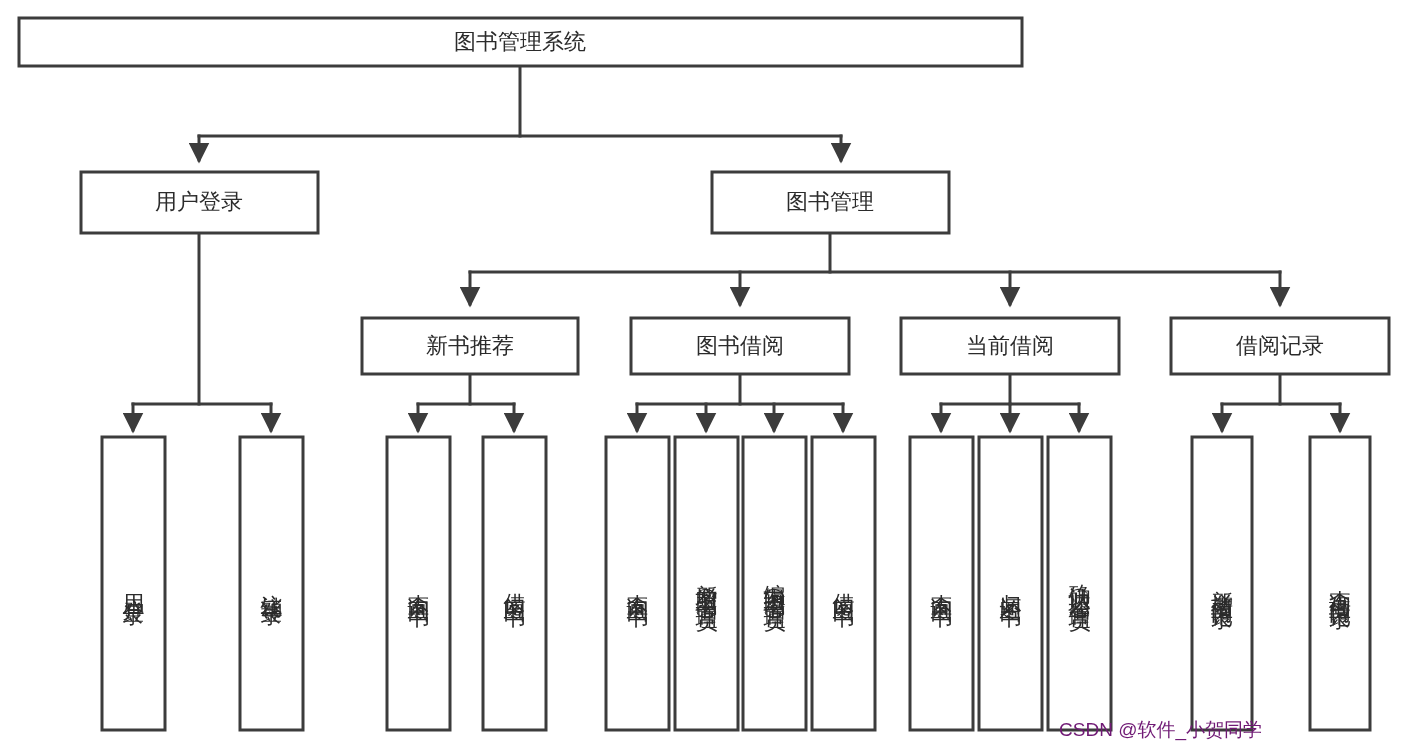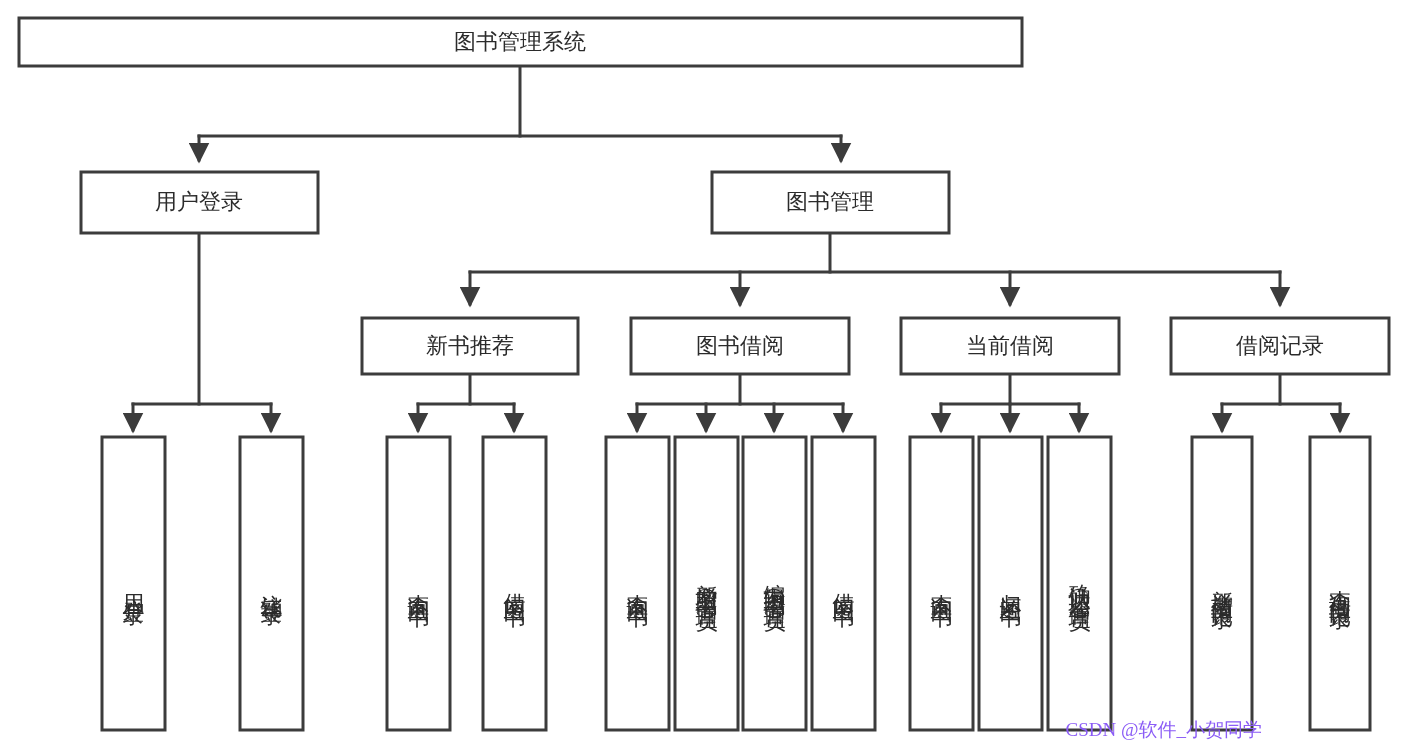--- a/index.html
+++ b/index.html
@@ -58,23 +58,23 @@
     color: #2b2b2b;
     letter-spacing: 4px;
     white-space: nowrap;
     text-align: center;
     pointer-events: none;
   }
   .watermark {
     position: absolute;
     right: 8px;
     bottom: 4px;
-    font-family: Liberation Serif, serif;
+    font-family: Liberation Sans, sans-serif;
     font-size: 19px;
-    color: #8b5cf6;
+    color: #701a75;
     white-space: nowrap;
     user-select: none;
   }
 </style>
 </head>
 <body>
 
 <div id="diagram-root">
 
   <svg id="tree-svg" viewBox="0 0 1405 747" xmlns="http://www.w3.org/2000/svg">

